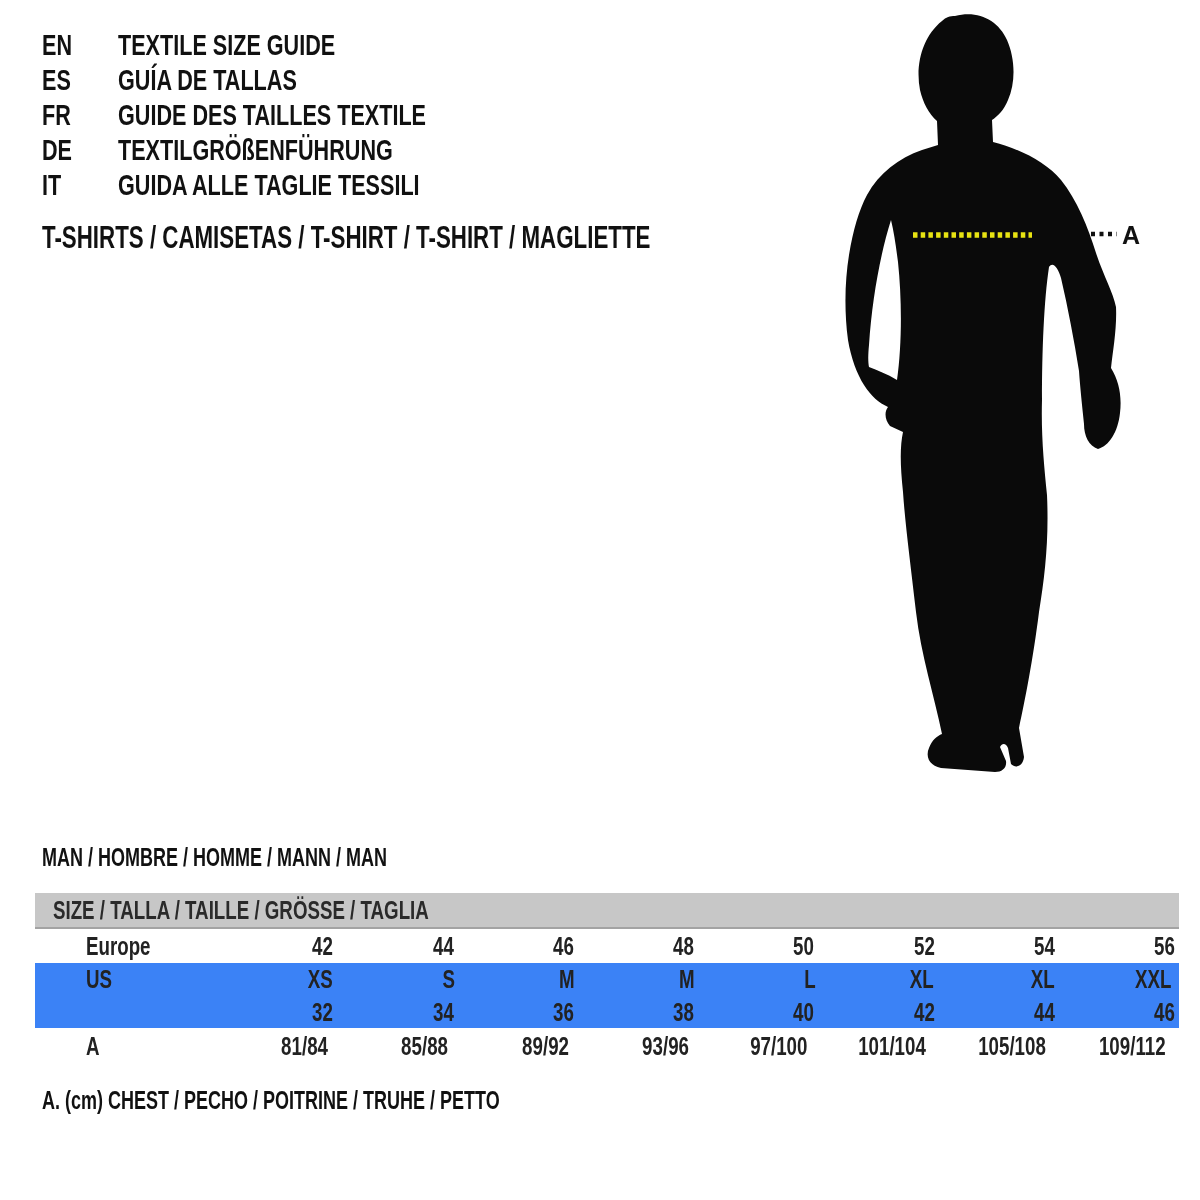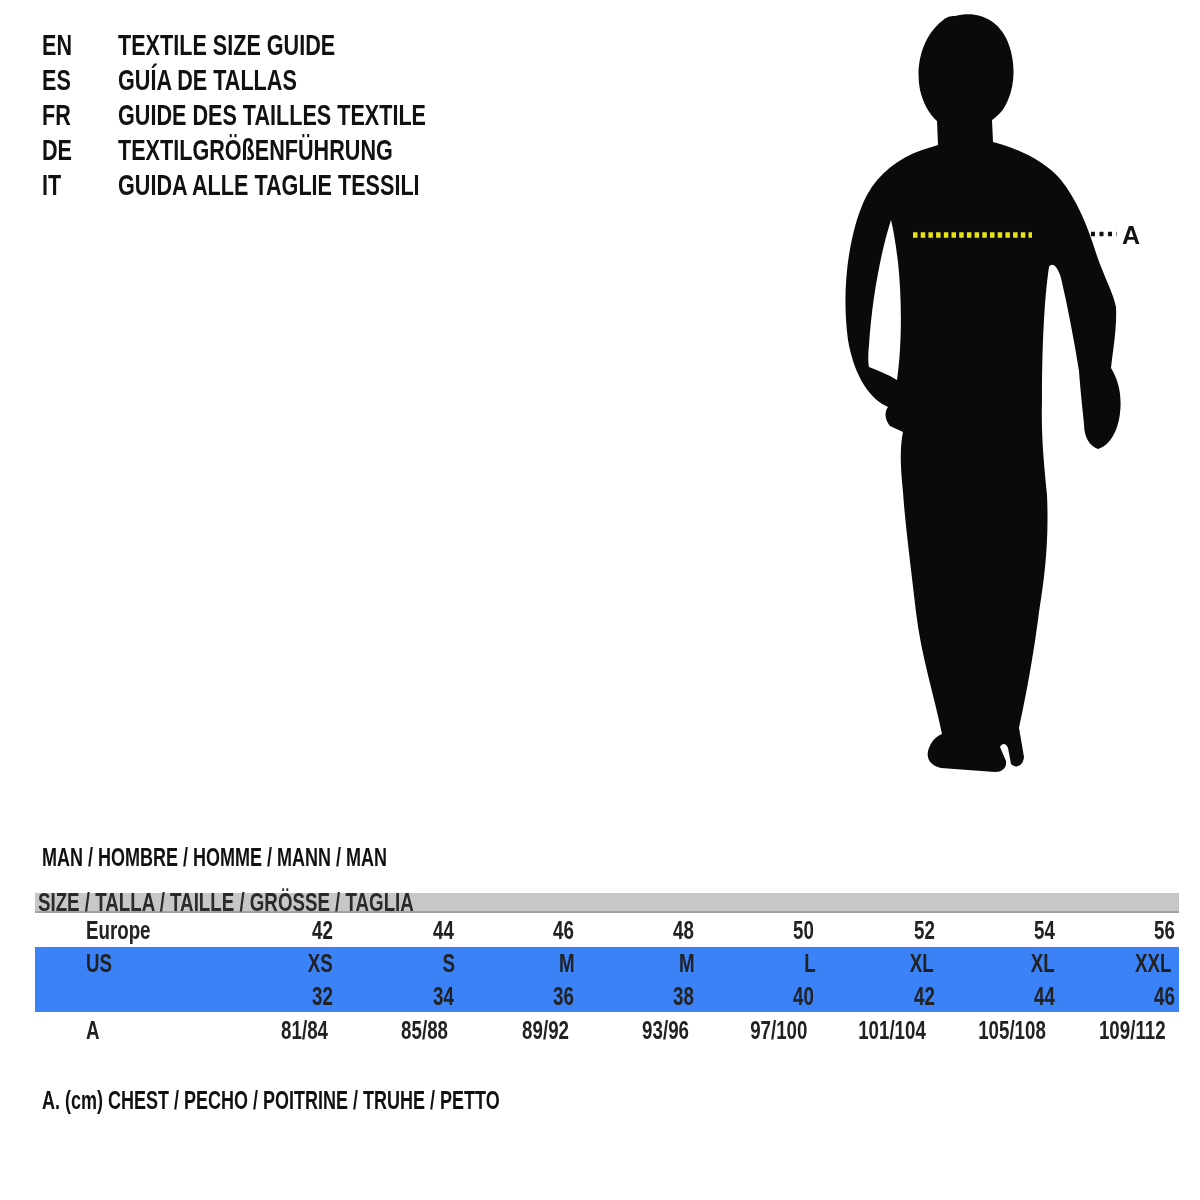--- a/index.html
+++ b/index.html
@@ -19,22 +19,22 @@
 
   .cats { position:absolute; left:42px; top:221px; font-weight:bold; font-size:31px; }
   .cat-line { height:34px; line-height:34px; }
 
   .figure-svg { position:absolute; left:0; top:0; width:1200px; height:1200px; }
 
   .man-title { position:absolute; left:42px; top:843px; font-size:25px; font-weight:bold; }
 
   .size-table { position:absolute; left:35px; top:893px; width:1144px; font-size:26px; font-weight:bold; color:#222; }
   .thead {
-    height:20px; background:#c7c7c7; border-bottom:2px solid #a3a3a3;
-    display:flex; align-items:center; padding-left:3px; box-sizing:border-box; color:#2a2a2a;
+    height:36px; background:#c7c7c7; border-bottom:2px solid #a3a3a3;
+    display:flex; align-items:center; padding-left:18px; box-sizing:border-box; color:#2a2a2a;
   }
   .trow { display:flex; align-items:center; }
   .tlabel { width:138px; padding-left:7px; box-sizing:border-box; text-align:left;margin-left:44px; }
   .tcell  { flex:1; text-align:right; }
   .r-europe { height:34px; }
   .r-us     { height:33px; }
   .r-num    { height:32px; }
   .r-a      { height:36px; }
   .shaded   { background:#3b82f6; }
 
@@ -60,20 +60,23 @@
     <span class="lang-code cx">DE</span>
     <span class="lang-label cx">TEXTILGRÖßENFÜHRUNG</span>
   </div>
   <div class="lang-row">
     <span class="lang-code cx">IT</span>
     <span class="lang-label cx">GUIDA ALLE TAGLIE TESSILI</span>
   </div>
 </div>
 
 <div class="cats">
+  <div class="cat-line">
+    <span class="cx">T-SHIRTS / CAMISETAS / T-SHIRT / T-SHIRT / MAGLIETTE</span>
+  </div>
 </div>
 
 <svg class="figure-svg" viewBox="0 0 1200 1200">
   <path fill-rule="evenodd" d="M 955 16
            C 978 10 998 20 1007 40
            C 1015 58 1016 82 1008 100
            C 1004 110 998 116 992 120
            L 993 142
            C 1020 149 1046 162 1061 180
            C 1077 200 1088 227 1096 253

